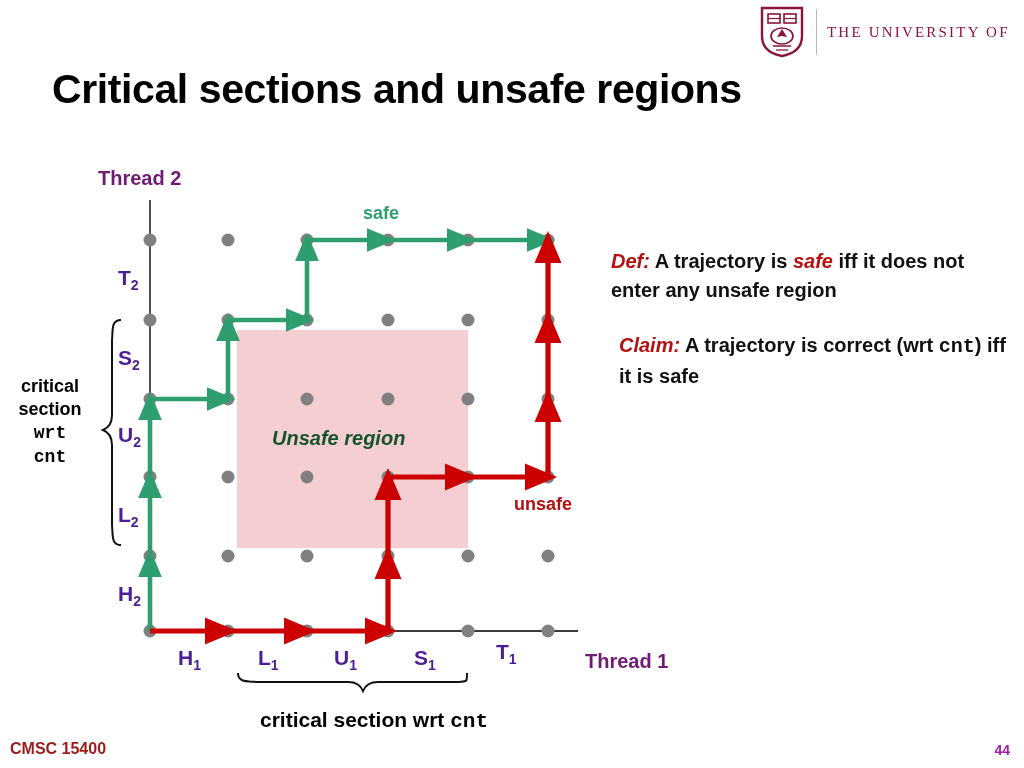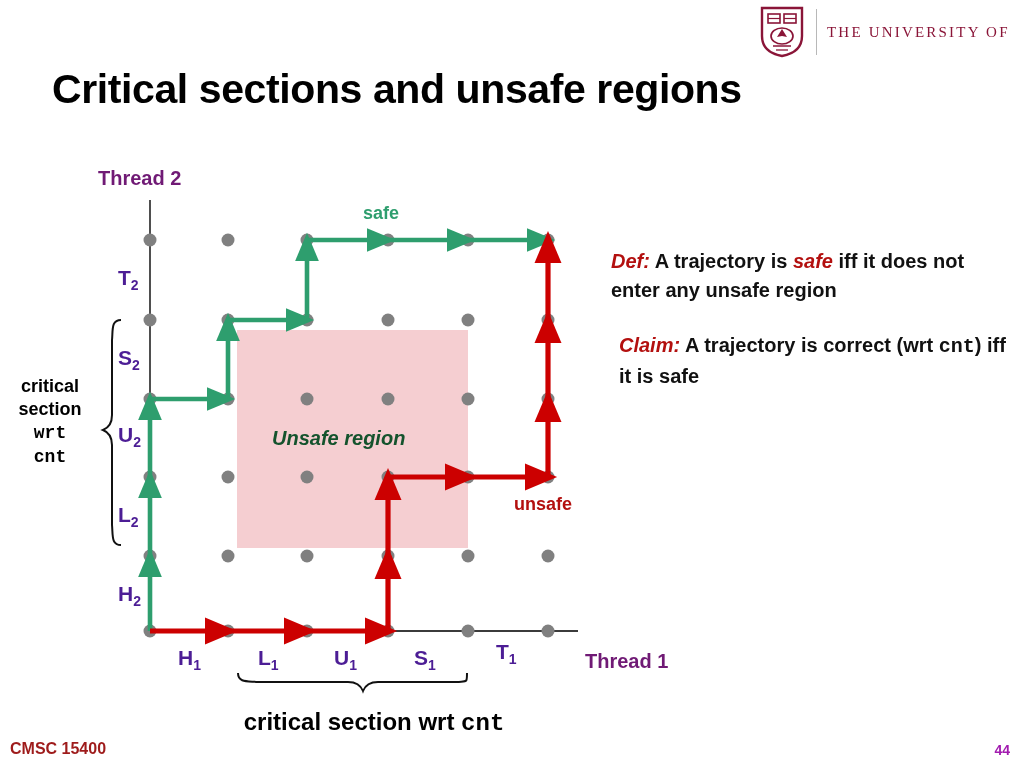--- a/index.html
+++ b/index.html
@@ -71,21 +71,21 @@
     position: absolute; left: 272px; top: 427px;
     font-size: 20px; font-weight: bold; font-style: italic;
     color: #14532d; white-space: nowrap;
   }
 
   .brace-label {
     position: absolute; font-size: 18px; font-weight: bold;
     color: #000; text-align: center; line-height: 1.28;
   }
   #vbrace-label { left: 4px; top: 375px; width: 92px; }
-  #hbrace-label { left: 200px; top: 707px; width: 348px; font-size: 24px; }
+  #hbrace-label { left: 200px; top: 707px; width: 348px; font-size: 21px; }
   .mono { font-family: "Liberation Mono", monospace; }
 
   
   #righttext {
     position: absolute; left: 611px; top: 247px; width: 400px;
     font-size: 20px; font-weight: bold; color: #111; line-height: 1.46;
   }
   #righttext .kw { color: #b3100f; font-style: italic; }
   #righttext .safe-em { color: #b3100f; font-style: italic; }
   #righttext .para2 { margin-top: 26px; margin-left: 8px; }

